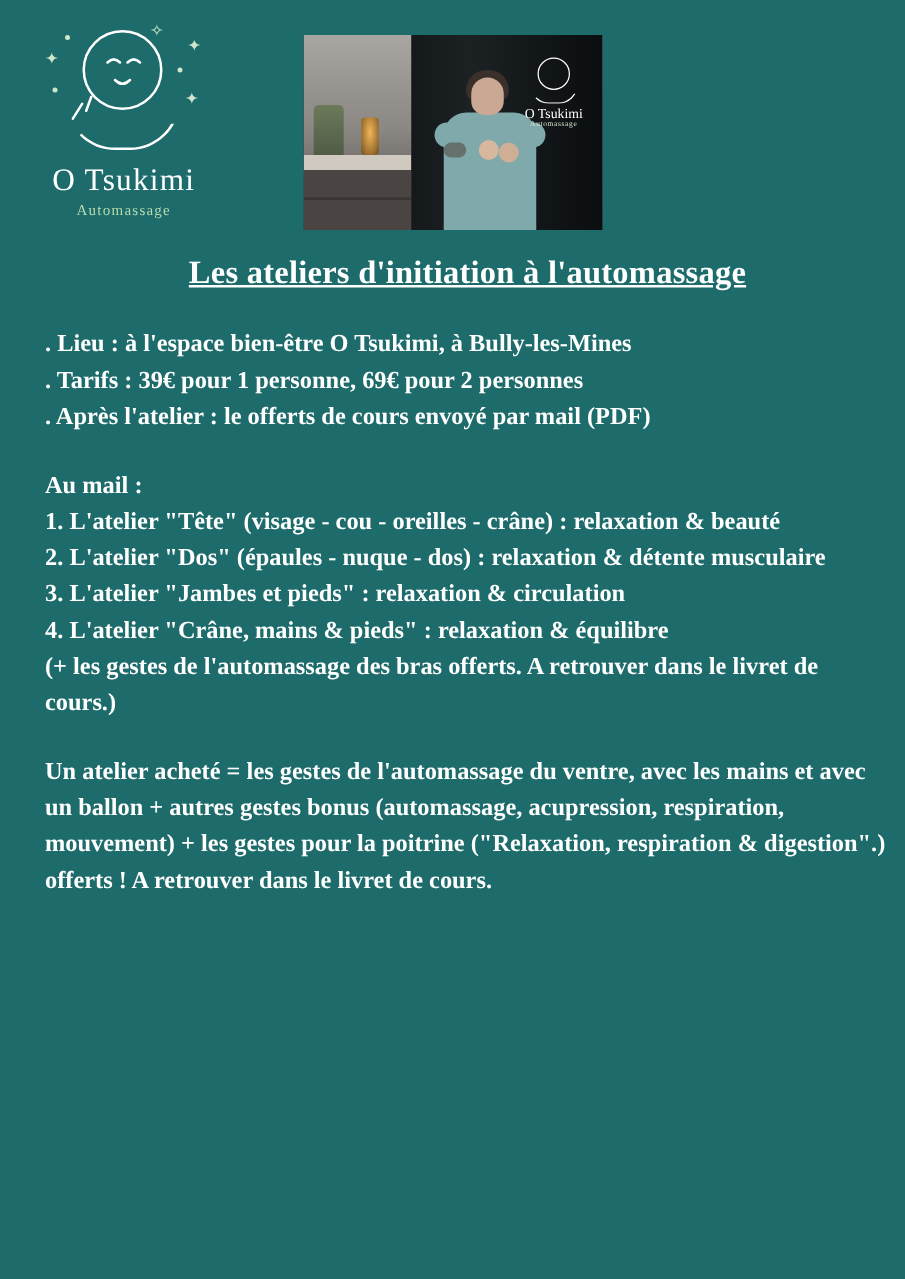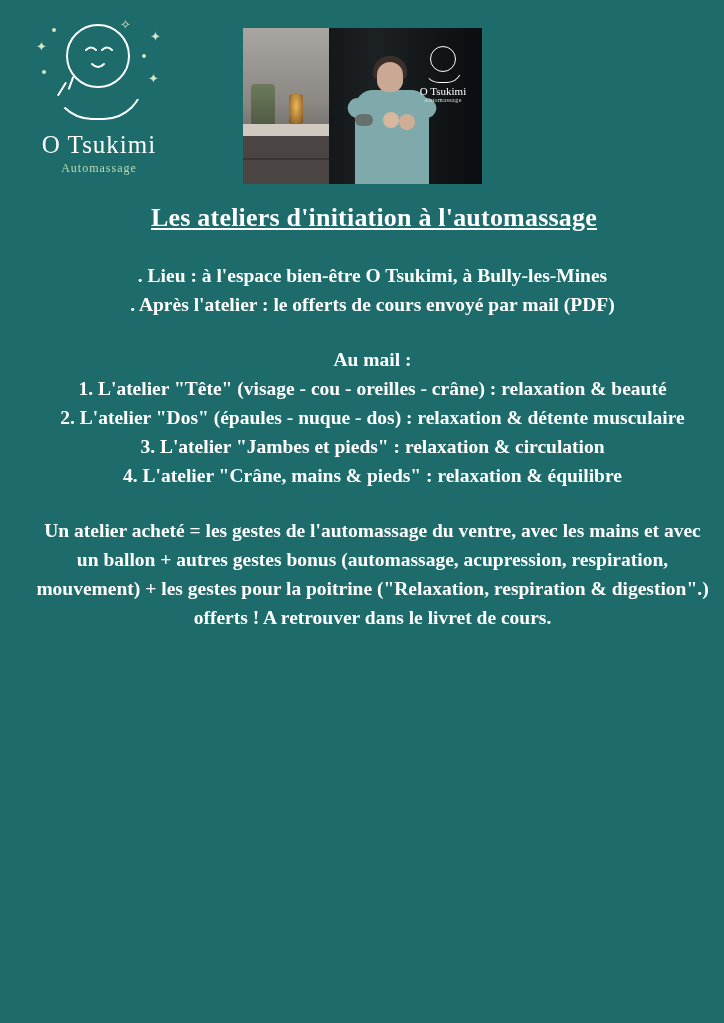--- a/index.html
+++ b/index.html
@@ -296,21 +296,20 @@
     letter-spacing: 0.2px;
     padding-left: 24px;
   }
 
   
   .content {
     padding: 28px 15px 0 36px;
     font-size: 19.5px;
     line-height: 29px;
     font-weight: bold;
-    text-align: center;
   }
   .content p {
     margin: 0;
   }
   .blank {
     height: 26px;
   }
 </style>
 </head>
 <body>
@@ -364,27 +363,29 @@
         <div class="pl-name">O Tsukimi</div>
         <div class="pl-sub">Automassage</div>
       </div>
     </div>
   </div>
 
   <div class="title">Les ateliers d'initiation à l'automassage</div>
 
   <div class="content">
     <p>. Lieu : à l'espace bien-être O Tsukimi, à Bully-les-Mines</p>
+    <p>. Tarifs : 39€ pour 1 personne, 69€ pour 2 personnes</p>
     <p>. Après l'atelier : le offerts de cours envoyé par mail (PDF)</p>
 
     <div class="blank"></div>
 
     <p>Au mail :</p>
     <p>1. L'atelier "Tête" (visage - cou - oreilles - crâne) : relaxation &amp; beauté</p>
     <p>2. L'atelier "Dos" (épaules - nuque - dos) : relaxation &amp; détente musculaire</p>
     <p>3. L'atelier "Jambes et pieds" : relaxation &amp; circulation</p>
     <p>4. L'atelier "Crâne, mains &amp; pieds" : relaxation &amp; équilibre</p>
+    <p> (+ les gestes de l'automassage des bras offerts. A retrouver dans le livret de cours.)</p>
 
     <div class="blank"></div>
 
     <p>Un atelier acheté = les gestes de l'automassage du ventre, avec les mains et avec un ballon + autres gestes bonus (automassage, acupression, respiration, mouvement) + les gestes pour la poitrine ("Relaxation, respiration &amp; digestion".) offerts ! A retrouver dans le livret de cours.</p>
   </div>
 </div>
 
 </body></html>

